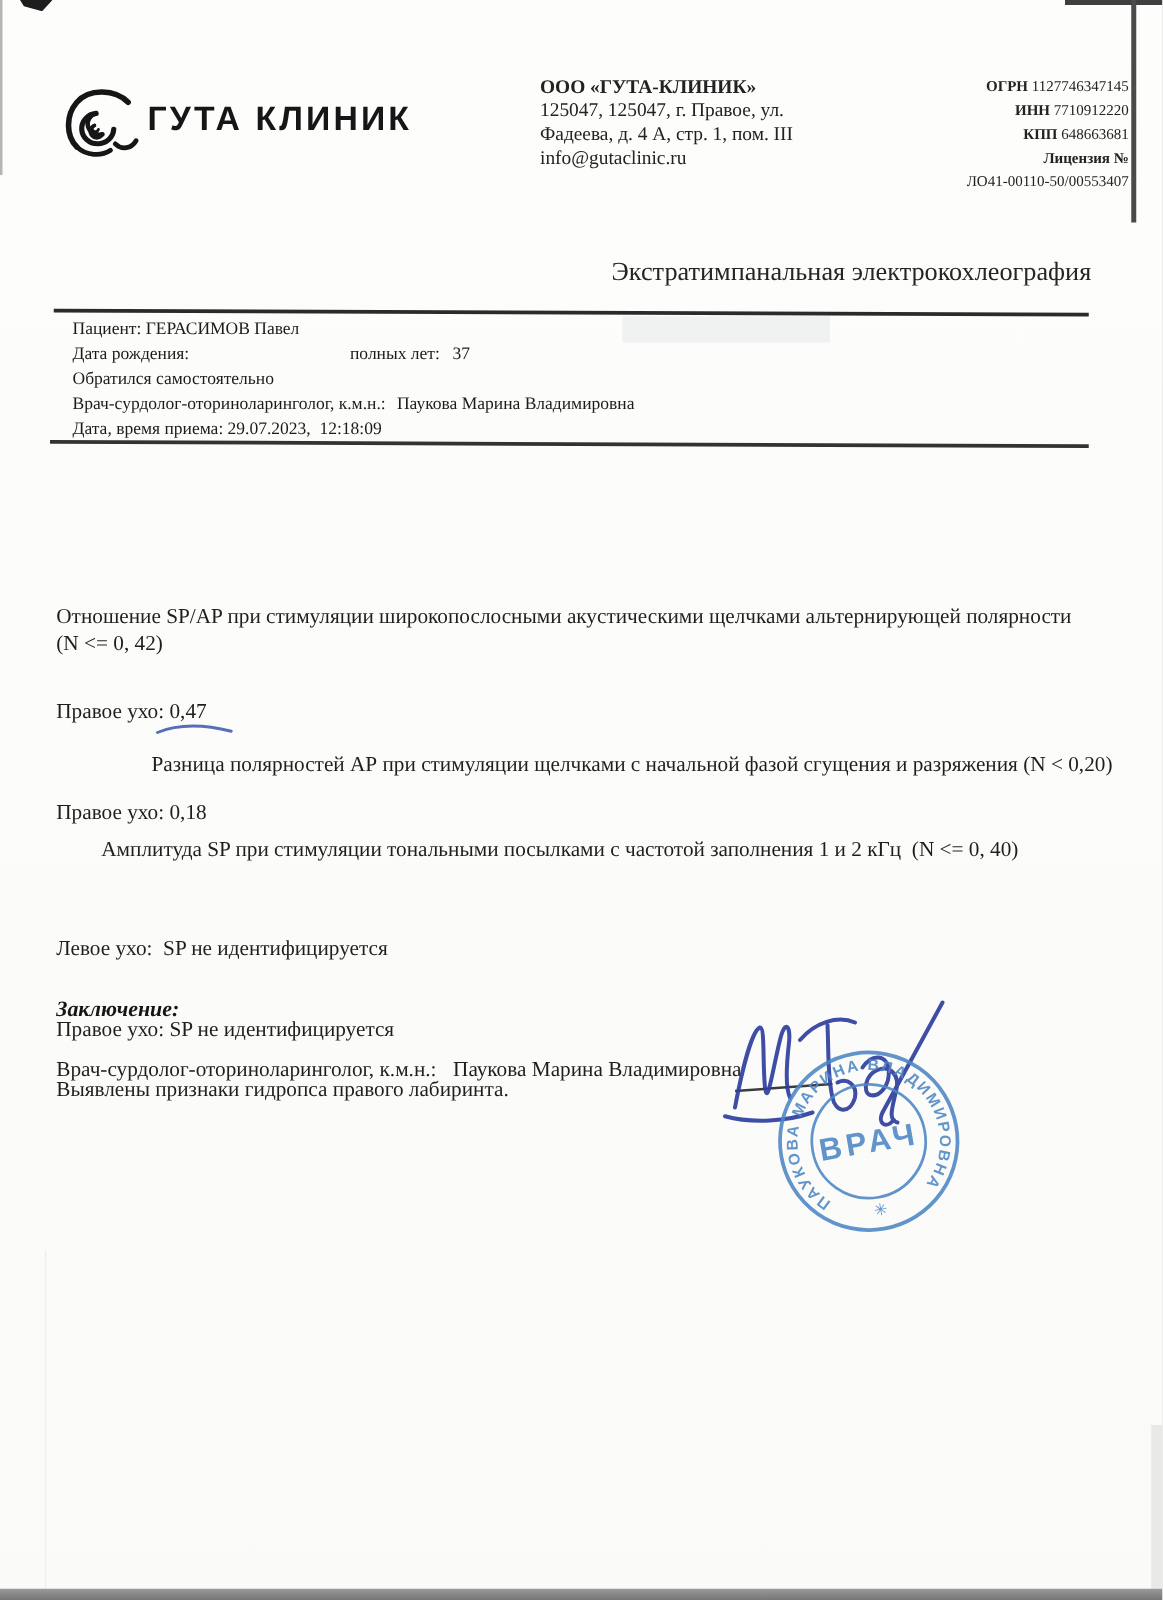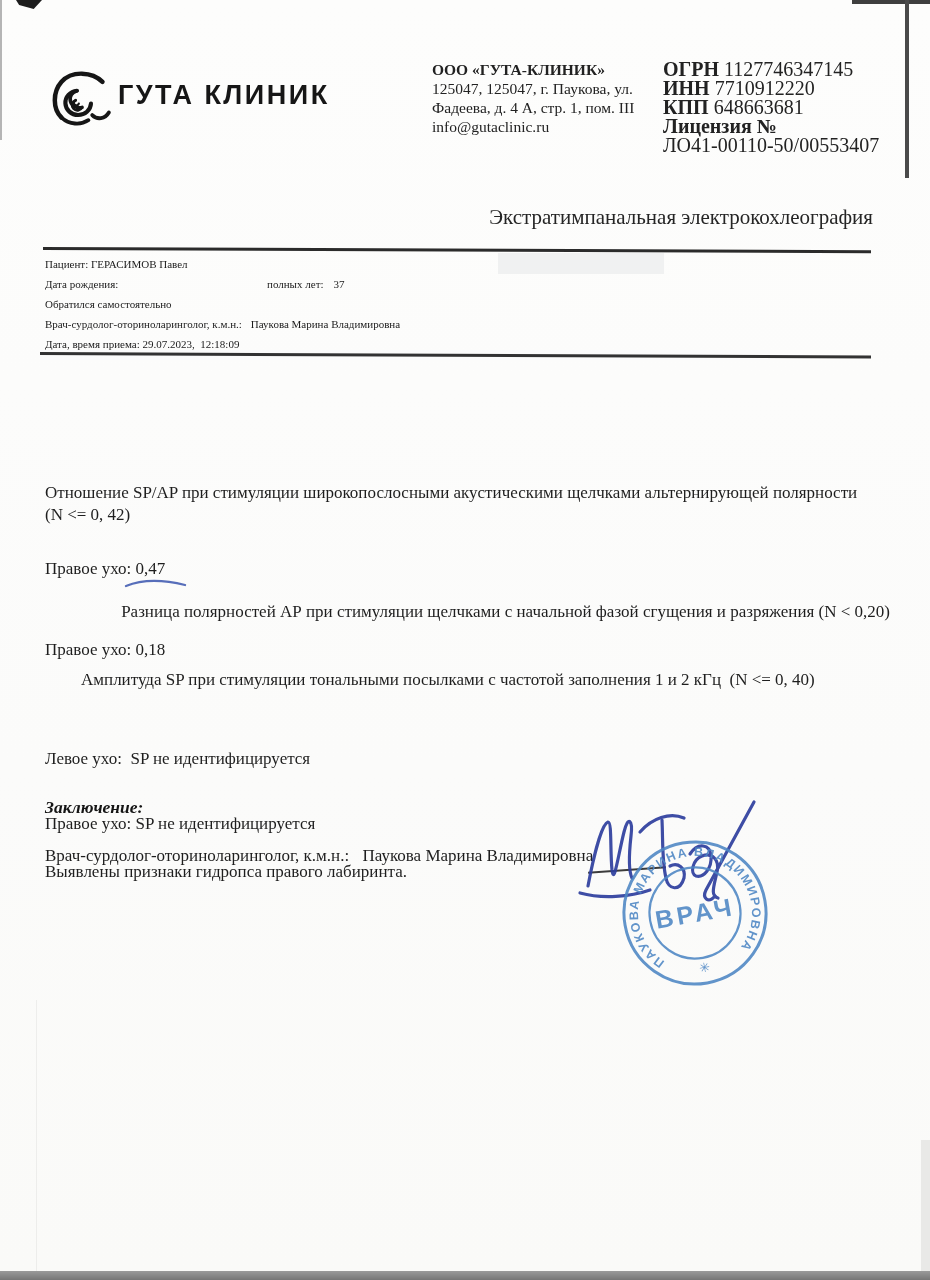--- a/index.html
+++ b/index.html
@@ -20,34 +20,34 @@
   .fold-line{position:absolute;left:36px;top:1000px;width:1px;height:272px;background:rgba(0,0,0,.05);}
   .edge-right-soft{position:absolute;left:921px;top:1140px;width:9px;height:131px;background:#e9e9e7;}
   .redaction{position:absolute;left:498px;top:253px;width:166px;height:21px;background:rgba(208,213,216,.28);}
 
   
   .logo-icon{position:absolute;left:50px;top:70px;width:64px;height:62px;}
   .logo-text{position:absolute;left:118px;top:80px;font-family:"Liberation Sans","DejaVu Sans",sans-serif;
     font-size:27px;font-weight:700;letter-spacing:2.5px;color:#161616;}
   .org-col{position:absolute;left:432px;top:60px;width:226px;font-size:15.5px;line-height:19px;color:#222;}
   .org-name{font-weight:700;}
-  .reg-col{position:absolute;left:663px;top:60px;width:240px;font-size:20px;line-height:19px;color:#222;}
+  .reg-col{position:absolute;left:663px;top:60px;width:240px;font-size:12px;line-height:19px;color:#222;text-align:right;}
   .reg-row b{font-weight:700;}
   .reg-row{white-space:pre-wrap;}
 
   
   .doc-title{position:absolute;left:43px;top:205px;width:830px;text-align:right;
     font-size:21px;font-weight:400;color:#252525;margin:0;}
   .rule{position:absolute;background:#2b2b2b;transform-origin:left center;}
   .rule-top{left:43px;top:247px;width:828px;height:3px;transform:rotate(.22deg);}
   .rule-bottom{left:40px;top:352px;width:831px;height:2.5px;transform:rotate(.24deg);background:#333;}
 
   
   .tline{position:absolute;left:45px;font-size:17px;white-space:pre-wrap;color:#1e1e1e;}
-  .patient-block{position:absolute;left:45px;top:254px;font-size:11px;line-height:20px;color:#1b1b1b;}
+  .patient-block{position:absolute;left:58px;top:254px;font-size:14px;line-height:20px;color:#1b1b1b;}
   .pline{white-space:pre-wrap;position:relative;}
   .age-part{position:absolute;left:222px;top:0;white-space:pre-wrap;}
   .age-val{margin-left:10px;}
   .name-gap{margin-left:9px;}
   .sect-head{font-weight:700;font-style:italic;font-size:17.5px;color:#151515;}
   .para{line-height:21.6px;}
   .study{top:371px;width:845px;}
   .study .para{margin-top:2px;}
   .spap{top:482px;width:845px;line-height:22px;}
   .res1{top:559px;}
@@ -87,21 +87,21 @@
       <path d="M42,32 A14,13 0 1,0 50,58" stroke-width="5.5"></path>
       <path d="M50,58 A8,8 0 1,1 40,47" stroke-width="4.5"></path>
       <path d="M40,47 A4,4 0 1,0 45,52" stroke-width="3.5"></path>
       <path d="M66,70 C74,78 86,76 92,66" stroke-width="6"></path>
     </g>
   </svg>
   <div class="logo-text">ГУТА КЛИНИК</div>
 
   <div class="org-col">
     <div class="org-name">ООО «ГУТА-КЛИНИК»</div>
-    <div>125047, 125047, г. Паукова, ул.</div>
+    <div>125047, 125047, г. Правое, ул.</div>
     <div>Фадеева, д. 4 А, стр. 1, пом. III</div>
     <div>info@gutaclinic.ru</div>
   </div>
 
   <div class="reg-col">
     <div class="reg-row"><b>ОГРН </b><span>1127746347145</span></div>
     <div class="reg-row"><b>ИНН </b><span>7710912220</span></div>
     <div class="reg-row"><b>КПП </b><span>648663681</span></div>
     <div class="reg-row"><b>Лицензия №</b></div>
     <div class="reg-row">ЛО41-00110-50/00553407</div>

